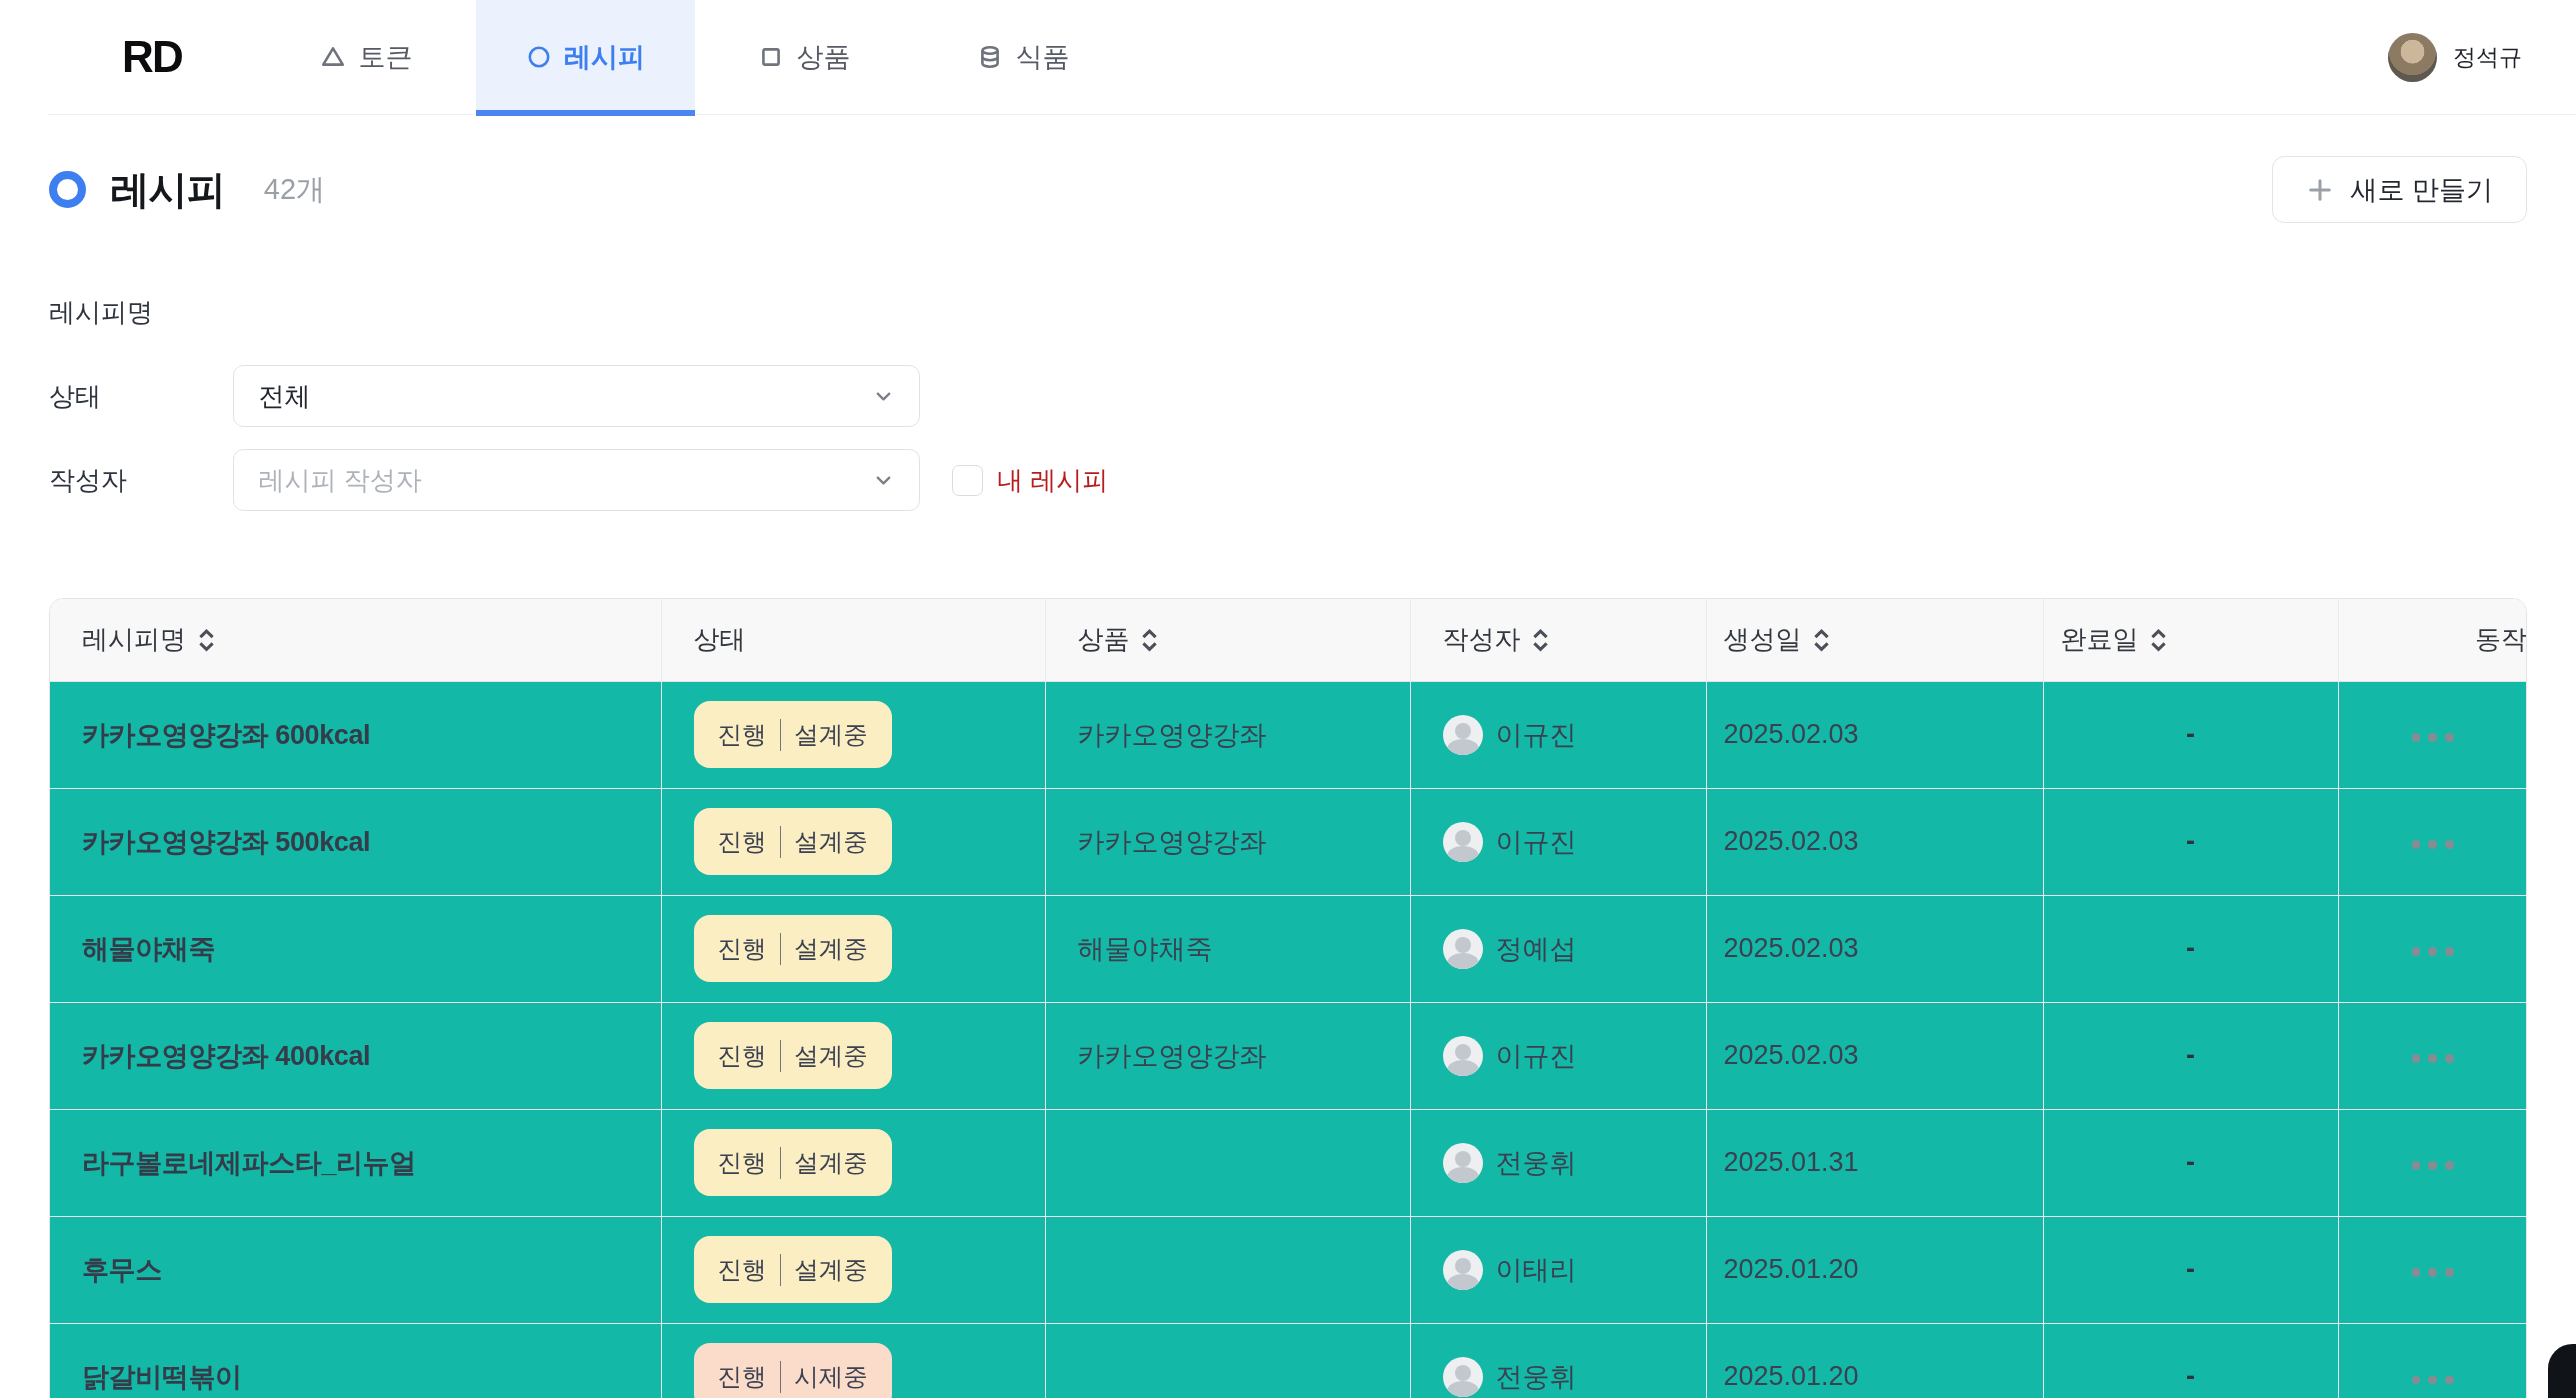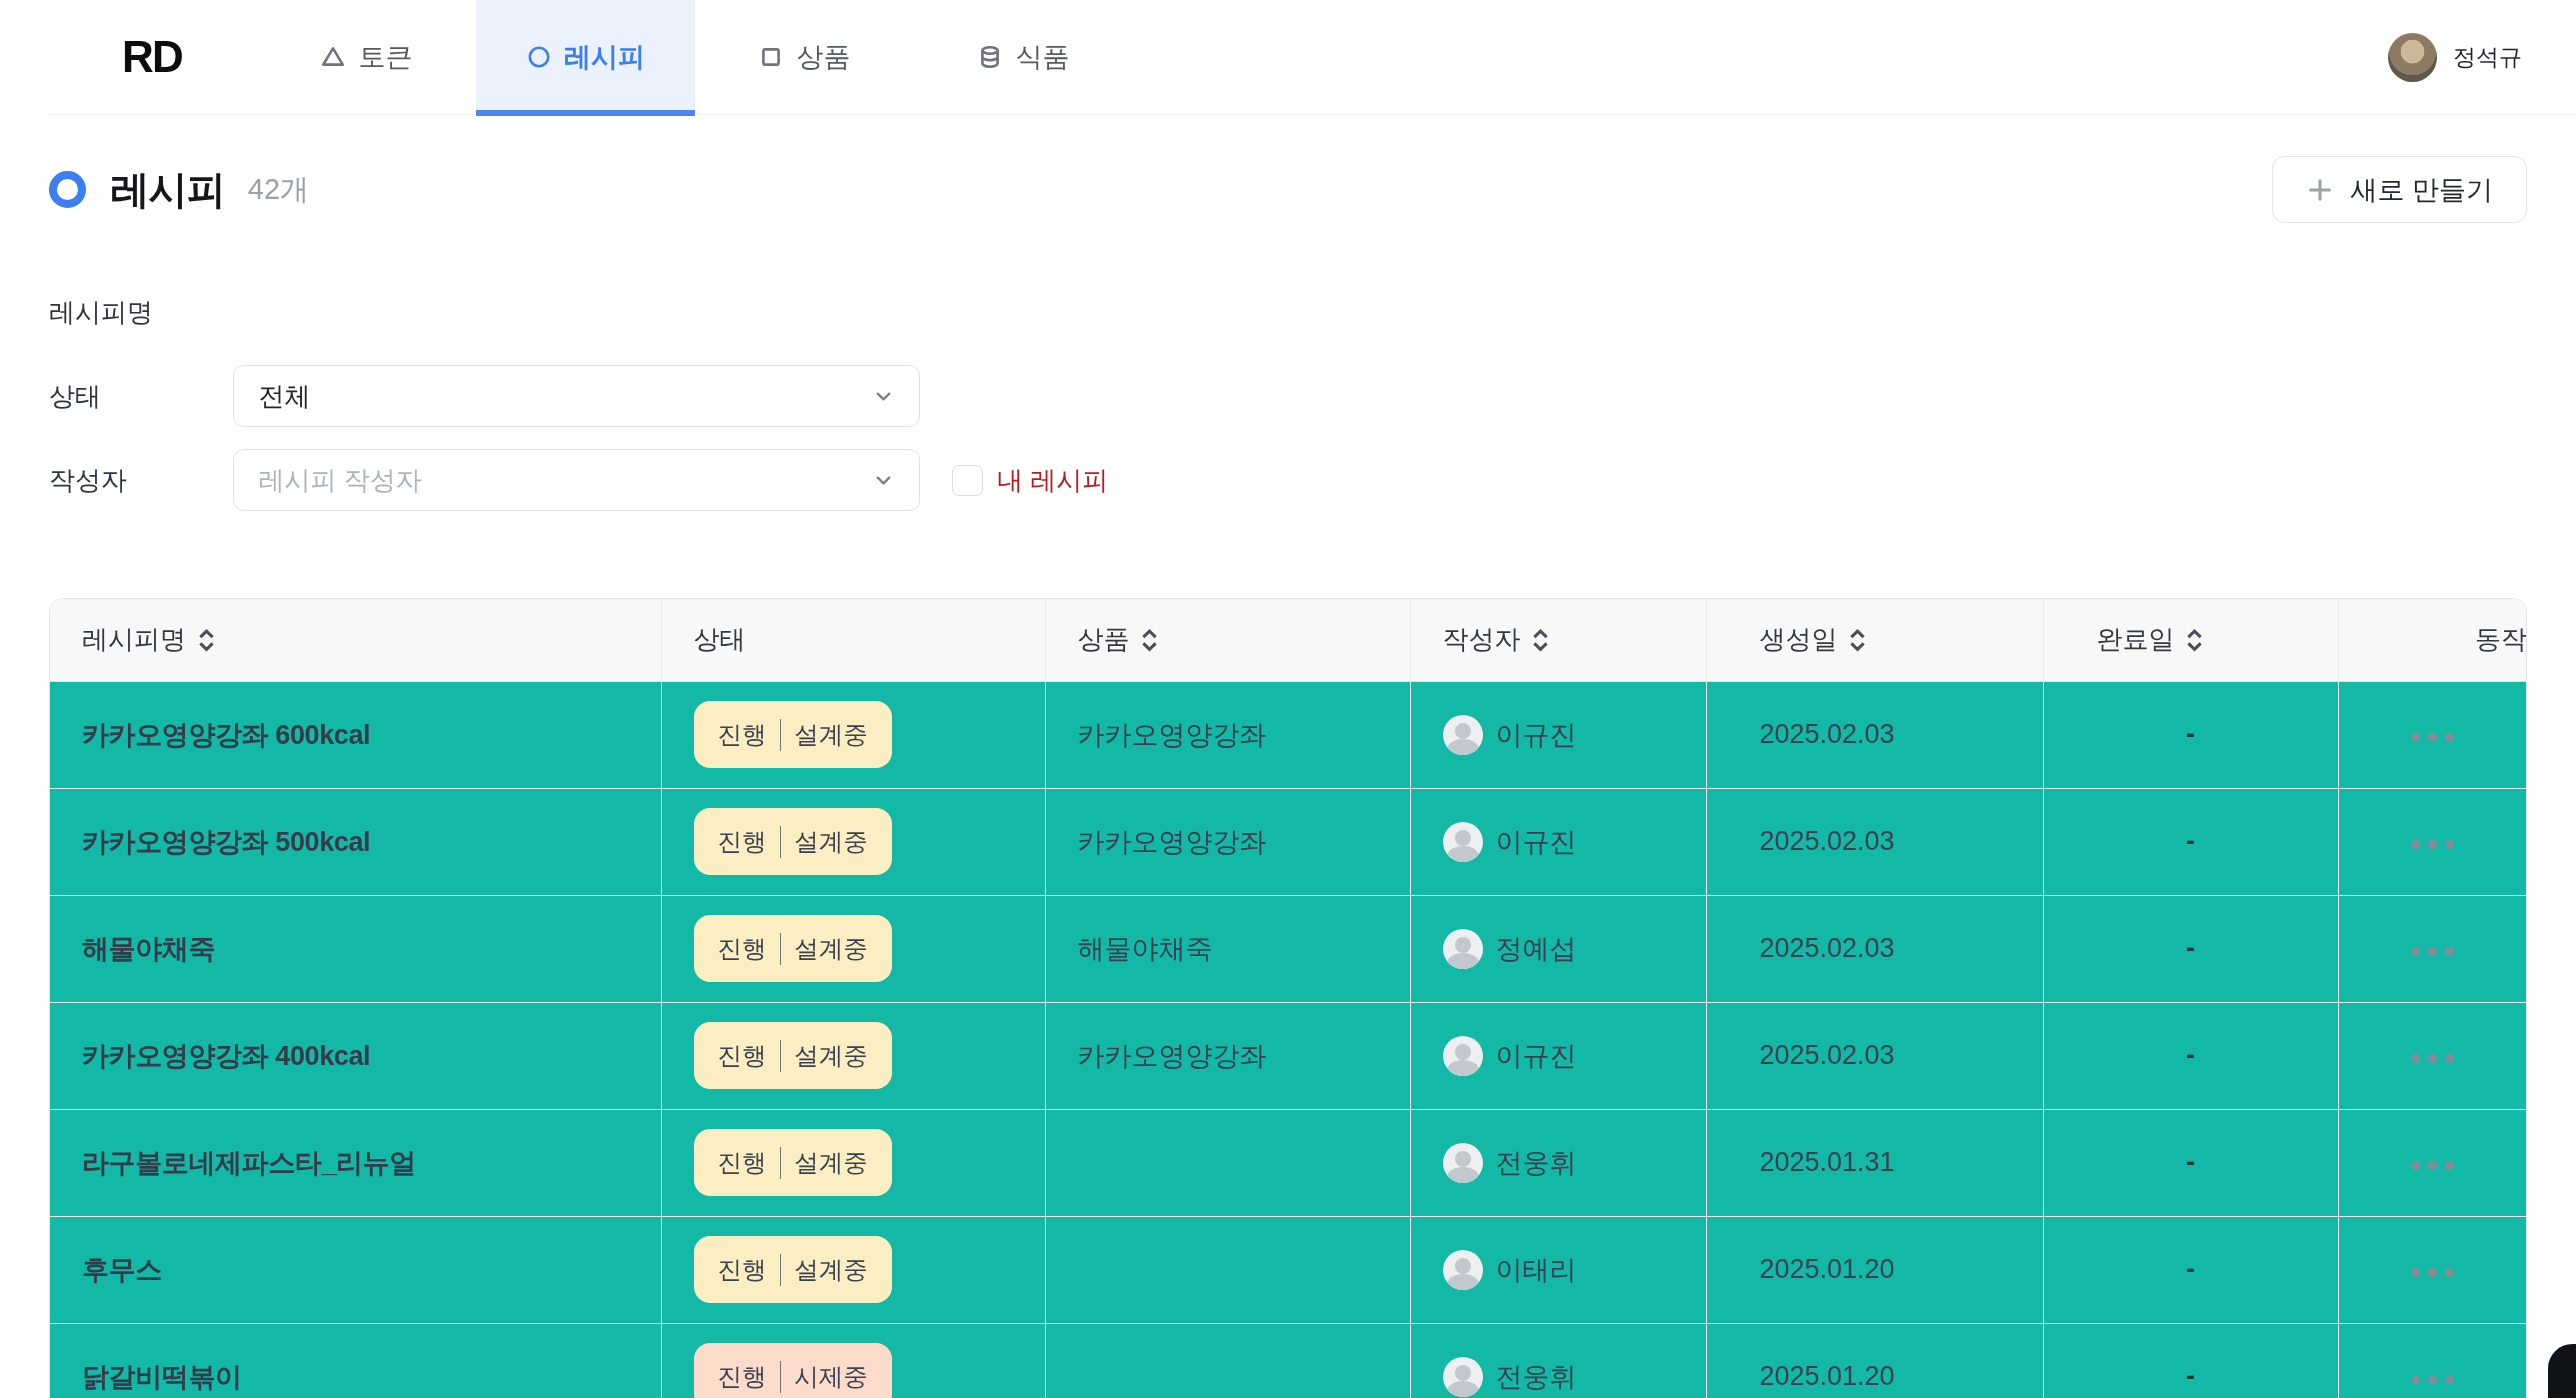--- a/index.html
+++ b/index.html
@@ -20,21 +20,21 @@
   .user { margin-left:auto; margin-right:54px; align-self:center; display:flex; align-items:center; gap:16px; cursor:pointer; }
   .user-avatar { width:49px; height:49px; border-radius:50%;
      background: radial-gradient(circle at 50% 38%, #cdb79a 0 30%, #8d7a63 31% 60%, #5e584f 61% 100%); }
   .user-name { font-size:23px; font-weight:500; color:#1E2228; }
 
   
   .content { padding:0 49px; }
   .pagehead { margin-top:41px; display:flex; align-items:center; }
   .ring { width:37px; height:37px; border:8.8px solid #3D7FF0; border-radius:50%; }
   .page-title { margin-left:24.5px; font-size:39px; font-weight:700; color:#14171C; letter-spacing:-0.9px; }
-  .count { margin-left:23px; font-size:29px; color:#9AA0A8; }
+  .count { margin-left:39px; font-size:29px; color:#9AA0A8; }
   .new-btn { margin-left:auto; height:67px; padding:0 33px; display:flex; align-items:center; gap:16px;
      background:#fff; border:1.8px solid #E3E4E7; border-radius:12.3px; cursor:pointer;
      font-size:27px; font-weight:500; color:#23272F; font-family:inherit; }
   .new-btn svg { width:28px; height:28px; stroke:#9CA1A8; stroke-width:2.6; }
 
   
   .filters { margin-top:58px; display:flex; flex-direction:column; gap:22px; }
   .frow { display:flex; align-items:center; height:62px; }
   .flabel { width:184px; font-size:26px; color:#2F3540; font-weight:500; }
   .fctrl { width:687px; height:62px; border:1.8px solid #DFE2E6; border-radius:10.5px; background:#fff;
@@ -52,21 +52,21 @@
   
   .table-wrap { margin-top:87px; border:1.8px solid #E3E4E7; border-radius:14px; overflow:hidden; }
   table { width:100%; border-collapse:collapse; table-layout:fixed; }
   th, td { border-right:1.8px solid #EAEBEE; }
   th:last-child, td:last-child { border-right:none; }
   thead th { height:82px; background:#F8F8F9; text-align:left; font-size:26px; font-weight:500; color:#33383F;
      border-bottom:1.8px solid #E3E4E7; }
   tbody td { height:107px; border-bottom:1.8px solid #EAEBEE; font-size:27px; color:#3A4150; background:#14b8a6; }
   tbody tr:last-child td { border-bottom:none; }
   .pad-l { padding-left:32px; }
-  .pad-l2 { padding-left:53px; }
+  .pad-l2 { padding-left:17px; }
   .th-inner { display:flex; align-items:center; gap:10.5px; }
   .sort-icon { width:19px; height:24.5px; stroke:#4A4F58; stroke-width:2; fill:none; cursor:pointer; }
   .th-center { text-align:right; }
 
   .rname { font-weight:700; color:#353C49; letter-spacing:-0.4px; }
 
   .badge { display:inline-flex; align-items:center; gap:13px; height:67px; padding:0 24px;
      border-radius:16px; font-size:24.5px; color:#3B4150; }
   .badge[data-variant="yellow"] { background:#FBEEC2; }
   .badge[data-variant="pink"]   { background:#FBDCCB; }

